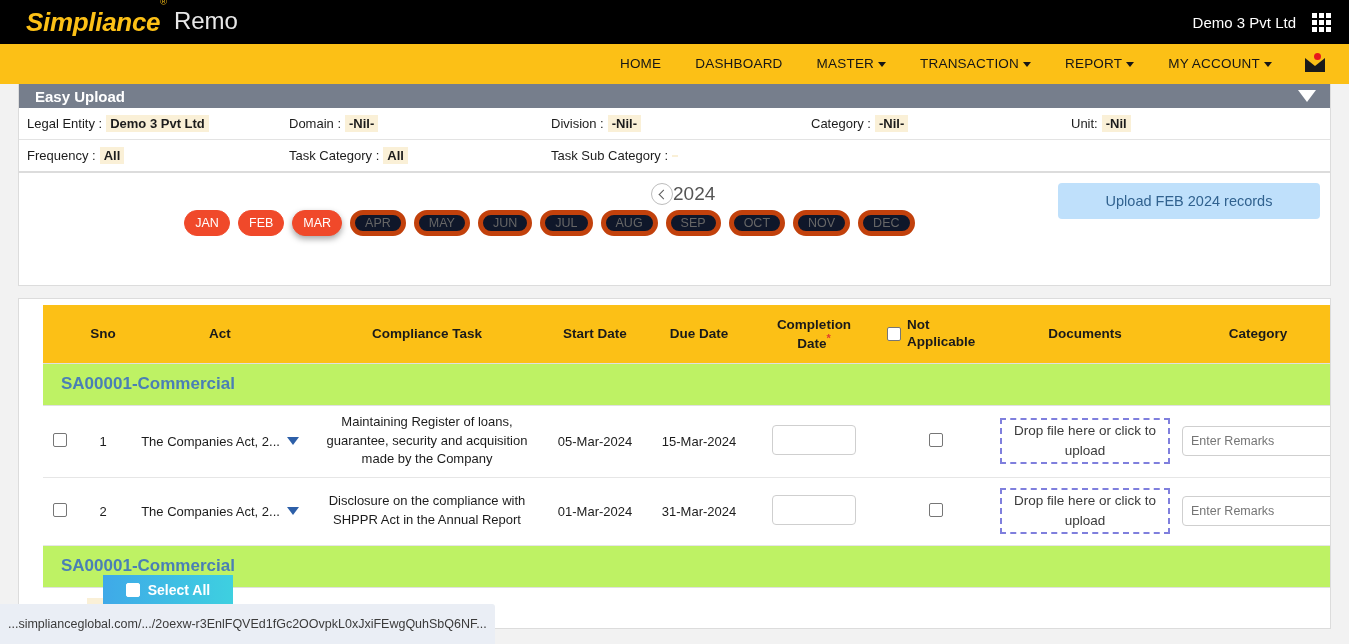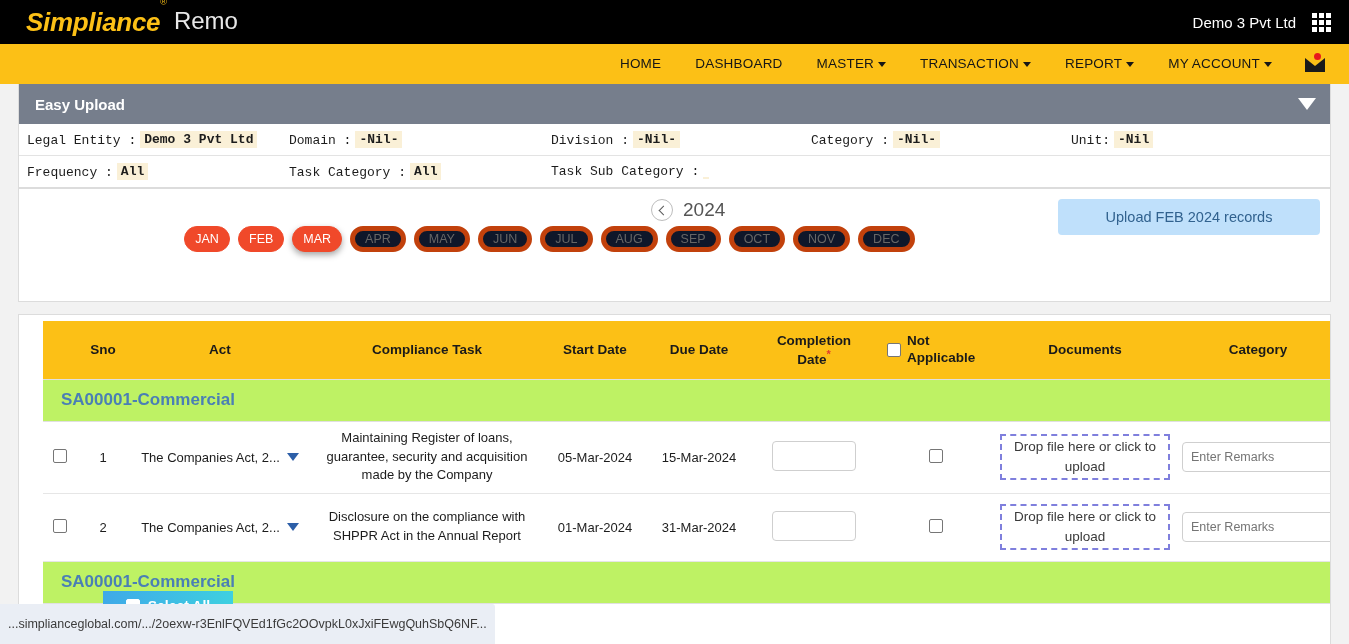--- a/index.html
+++ b/index.html
@@ -113,21 +113,21 @@
   }
 
   
   .panel {
     background: #fff;
     border: 1px solid #dcdcdc;
     border-top: none;
   }
   .panel-header {
     background: #767e8c;
-    height: 40px;
+    height: 24px;
     display: flex;
     align-items: center;
     justify-content: space-between;
     padding: 0 14px 0 16px;
   }
   .panel-title {
     color: #fff;
     font-size: 15px;
     font-weight: bold;
   }
@@ -141,21 +141,21 @@
   .filter-row {
     display: flex;
     align-items: center;
     height: 32px;
     border-bottom: 1px solid #e3e3e3;
     font-size: 13px;
     color: #1c1c1c;
     padding-left: 8px;
   }
   .filter-row:last-child { border-bottom: 1px solid #dcdcdc; }
-  .fcell { display: flex; align-items: flex-end; font-family: Liberation Mono, monospace; }
+  .fcell { display: flex; align-items: center; }
   .flabel { color: #1c1c1c; white-space: nowrap; }
   .fvalue {
     background: #faf0d7;
     font-weight: bold;
     padding: 1px 4px;
     margin-left: 4px;
     white-space: nowrap;
   }
   .fvalue.empty { padding: 1px 3px; }
 
@@ -163,21 +163,21 @@
   .month-card {
     background: #fff;
     border: 1px solid #dcdcdc;
     border-top: none;
     height: 113px;
     position: relative;
   }
   .year-nav {
     position: absolute;
     left: 632px; top: 10px;
-    display: flex; align-items: center; gap: 10px;
+    display: flex; align-items: center; 
   }
   .year-prev {
     width: 22px; height: 22px; border-radius: 50%;
     border: 1px solid #bdbdbd;
     display: flex; align-items: center; justify-content: center;
     cursor: pointer; background: #fff;
   }
   .year-prev::before {
     content: "";
     width: 6px; height: 6px;

